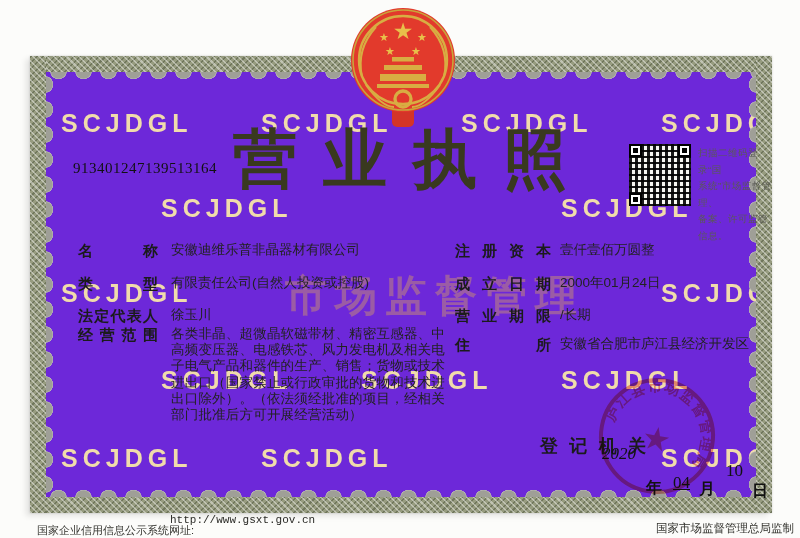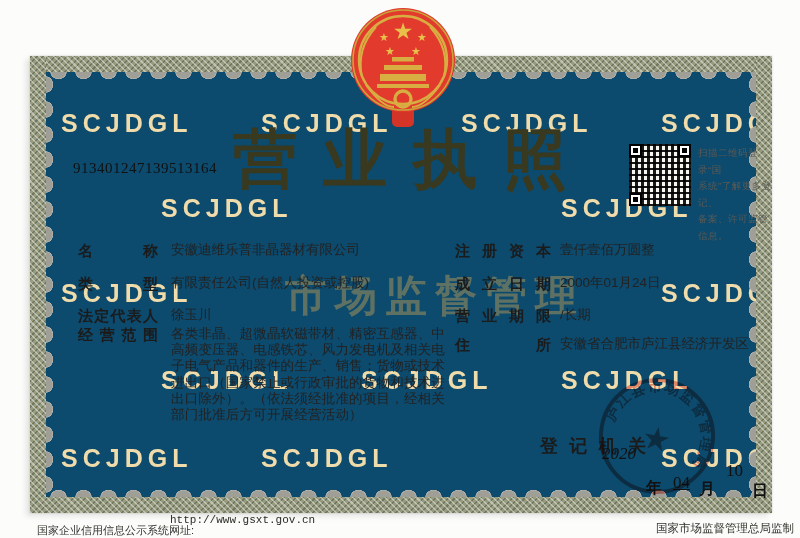--- a/index.html
+++ b/index.html
@@ -31,21 +31,21 @@
     background-size:25px 11px;}
   .scallop.bottom{left:16px;right:16px;bottom:16px;height:11px;
     background:radial-gradient(ellipse 12px 10.5px at 50% 100%, #9f9f97 58%, #b9b9b1 66%, rgba(0,0,0,0) 70%);
     background-size:25px 11px;}
   .scallop.left{left:16px;top:16px;bottom:16px;width:11px;
     background:radial-gradient(ellipse 10.5px 12px at 0% 50%, #9f9f97 58%, #b9b9b1 66%, rgba(0,0,0,0) 70%);
     background-size:11px 25px;}
   .scallop.right{right:16px;top:16px;bottom:16px;width:11px;
     background:radial-gradient(ellipse 10.5px 12px at 100% 50%, #9f9f97 58%, #b9b9b1 66%, rgba(0,0,0,0) 70%);
     background-size:11px 25px;}
-  .paper{position:absolute;inset:16px;background:#0c4a6e;z-index:1;overflow:hidden;}
+  .paper{position:absolute;inset:16px;background:#6d28d9;z-index:1;overflow:hidden;}
 
   
   .wm-tile{position:absolute;font-weight:bold;font-size:25px;letter-spacing:5px;
     color:#f0dcab;z-index:0;white-space:nowrap;user-select:none;}
   .wm-center{position:absolute;left:239px;top:196px;font-size:42px;font-weight:bold;
     letter-spacing:8px;color:rgba(232,178,82,.38);z-index:0;white-space:nowrap;user-select:none;}
 
   
   .emblem{position:absolute;left:318px;top:-51px;width:110px;height:126px;z-index:5;}
   .code-label{position:absolute;left:45px;top:82px;font-size:14.5px;font-weight:bold;
@@ -150,21 +150,21 @@
 
   <div class="doc-title">营业执照</div>
 
   <div class="qr">
     <div class="f tl"></div>
     <div class="f tr"></div>
     <div class="f bl"></div>
   </div>
   <div class="qr-caption">
     <div>扫描二维码登录“国</div>
-    <div>系统”了解更多登记、</div>
+    <div>系统”市场监督管理、</div>
     <div>备案、许可监管信息。</div>
   </div>
 
   <div class="row" style="left:48px;top:186px;">
     <div class="lbl">
         <span>名</span>
         <span>称</span>
       </div>
     <div class="val">安徽迪维乐普非晶器材有限公司</div>
   </div>

